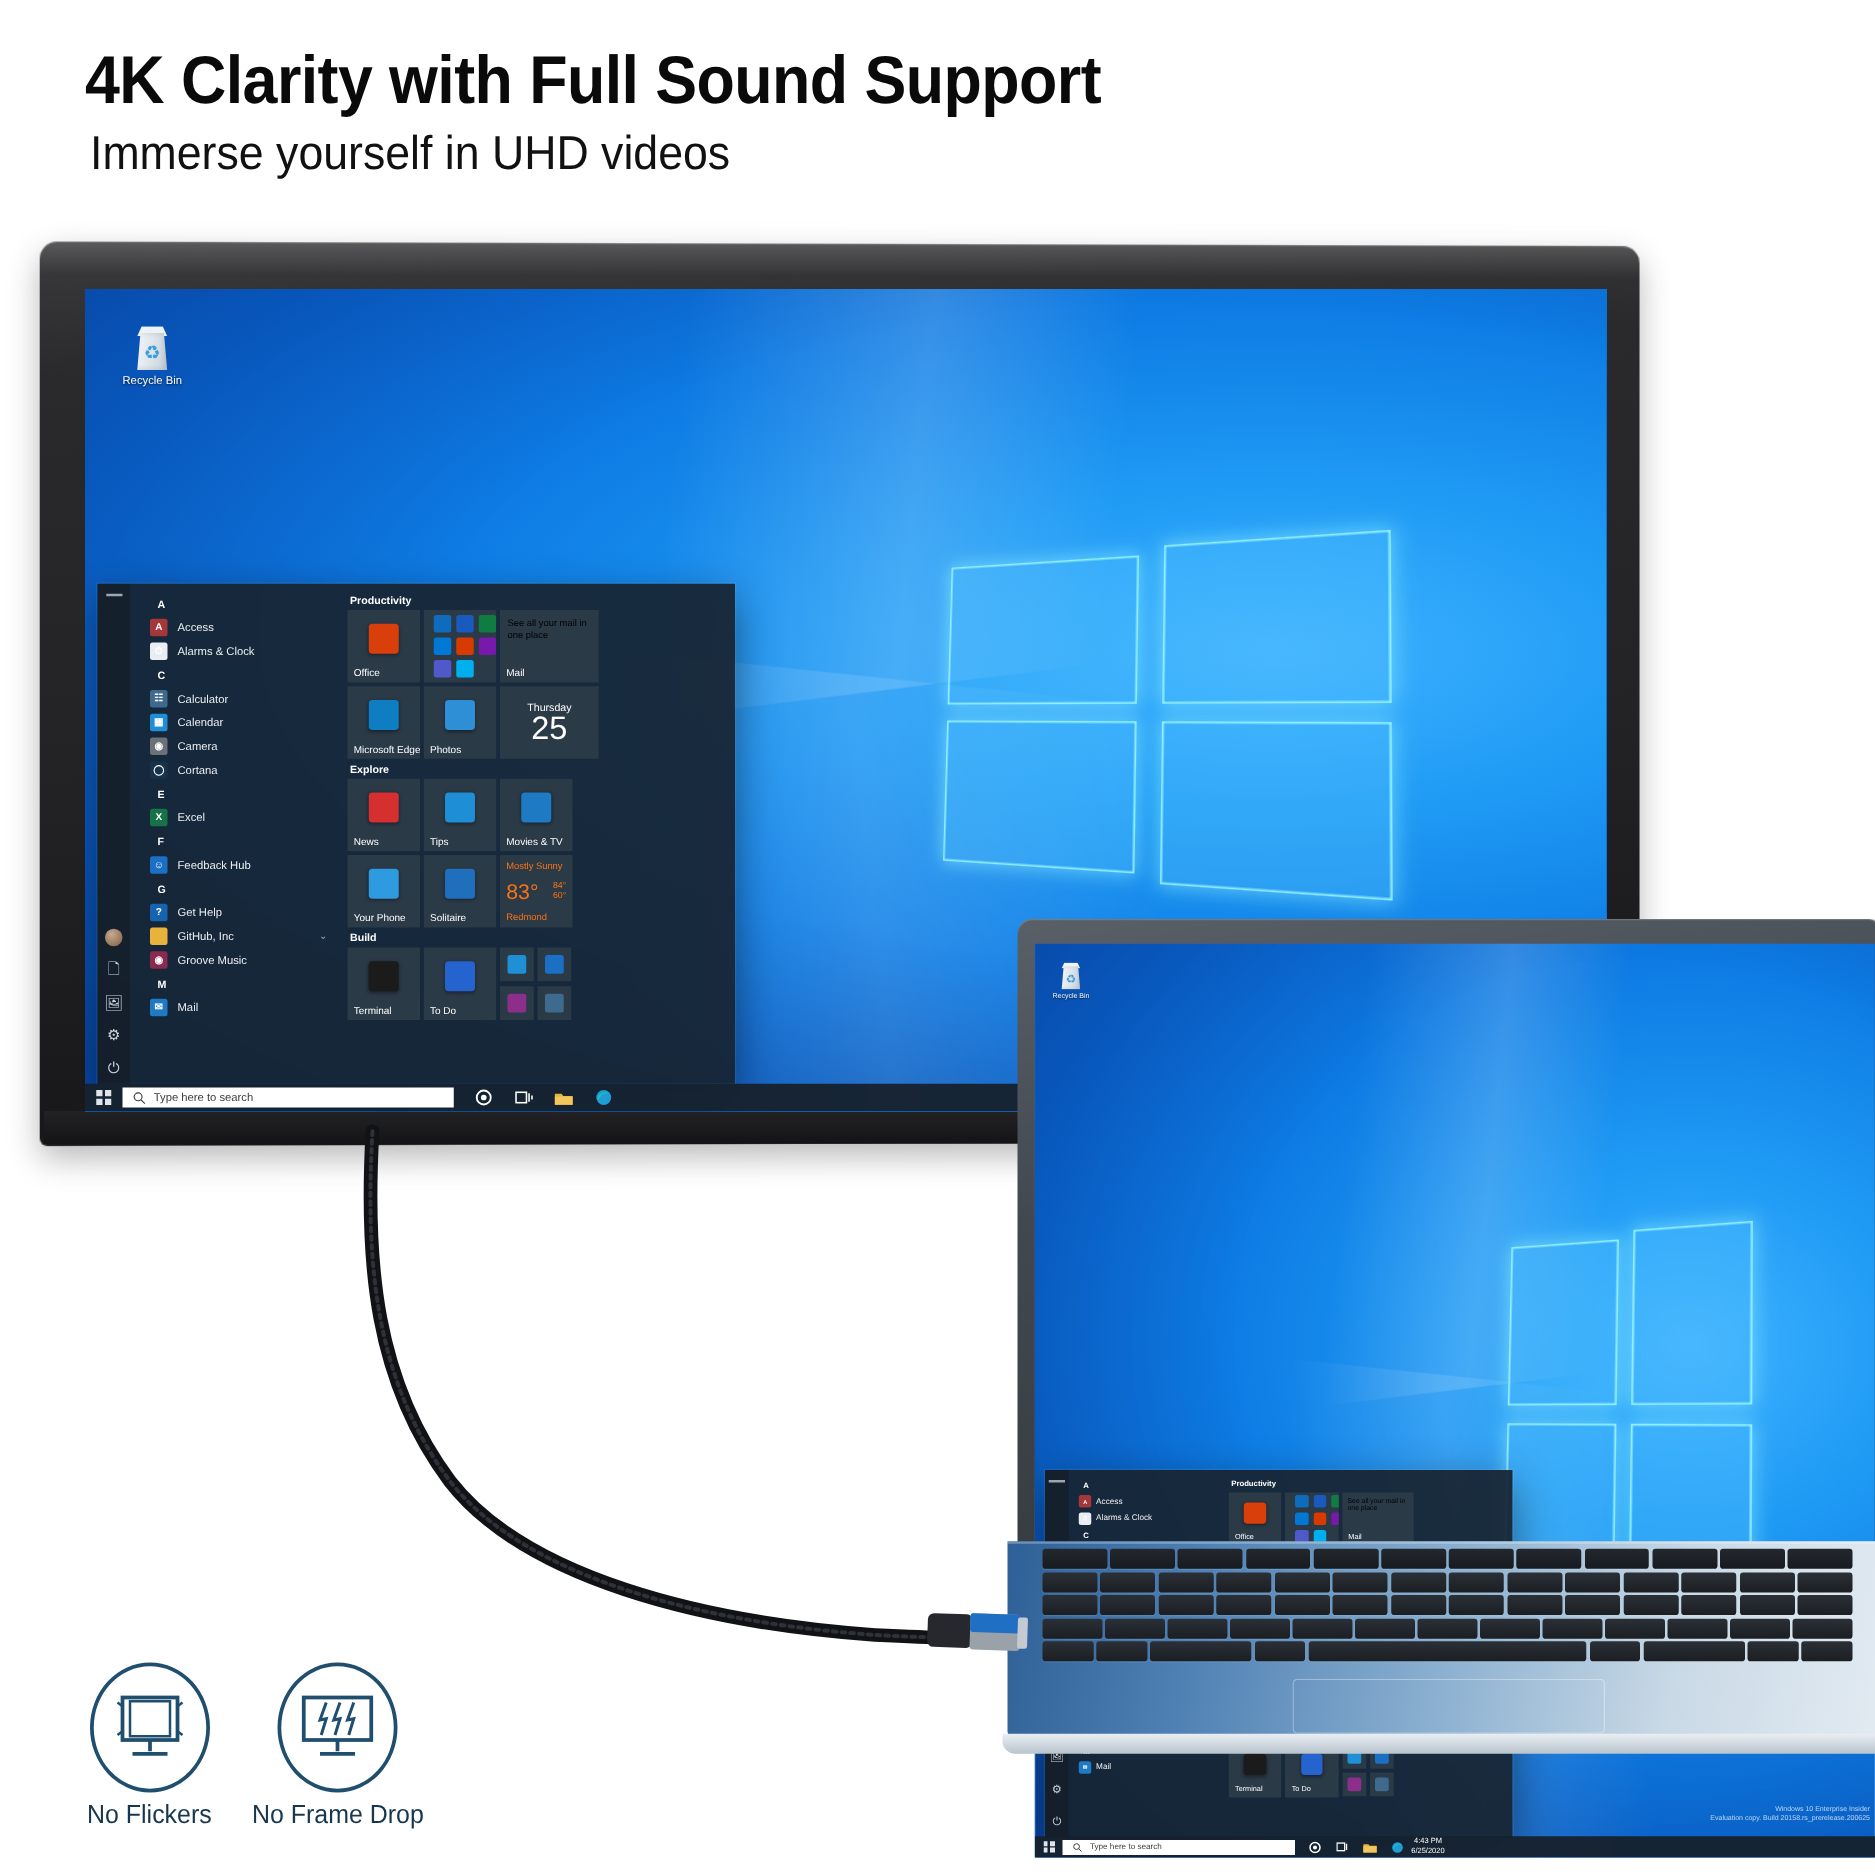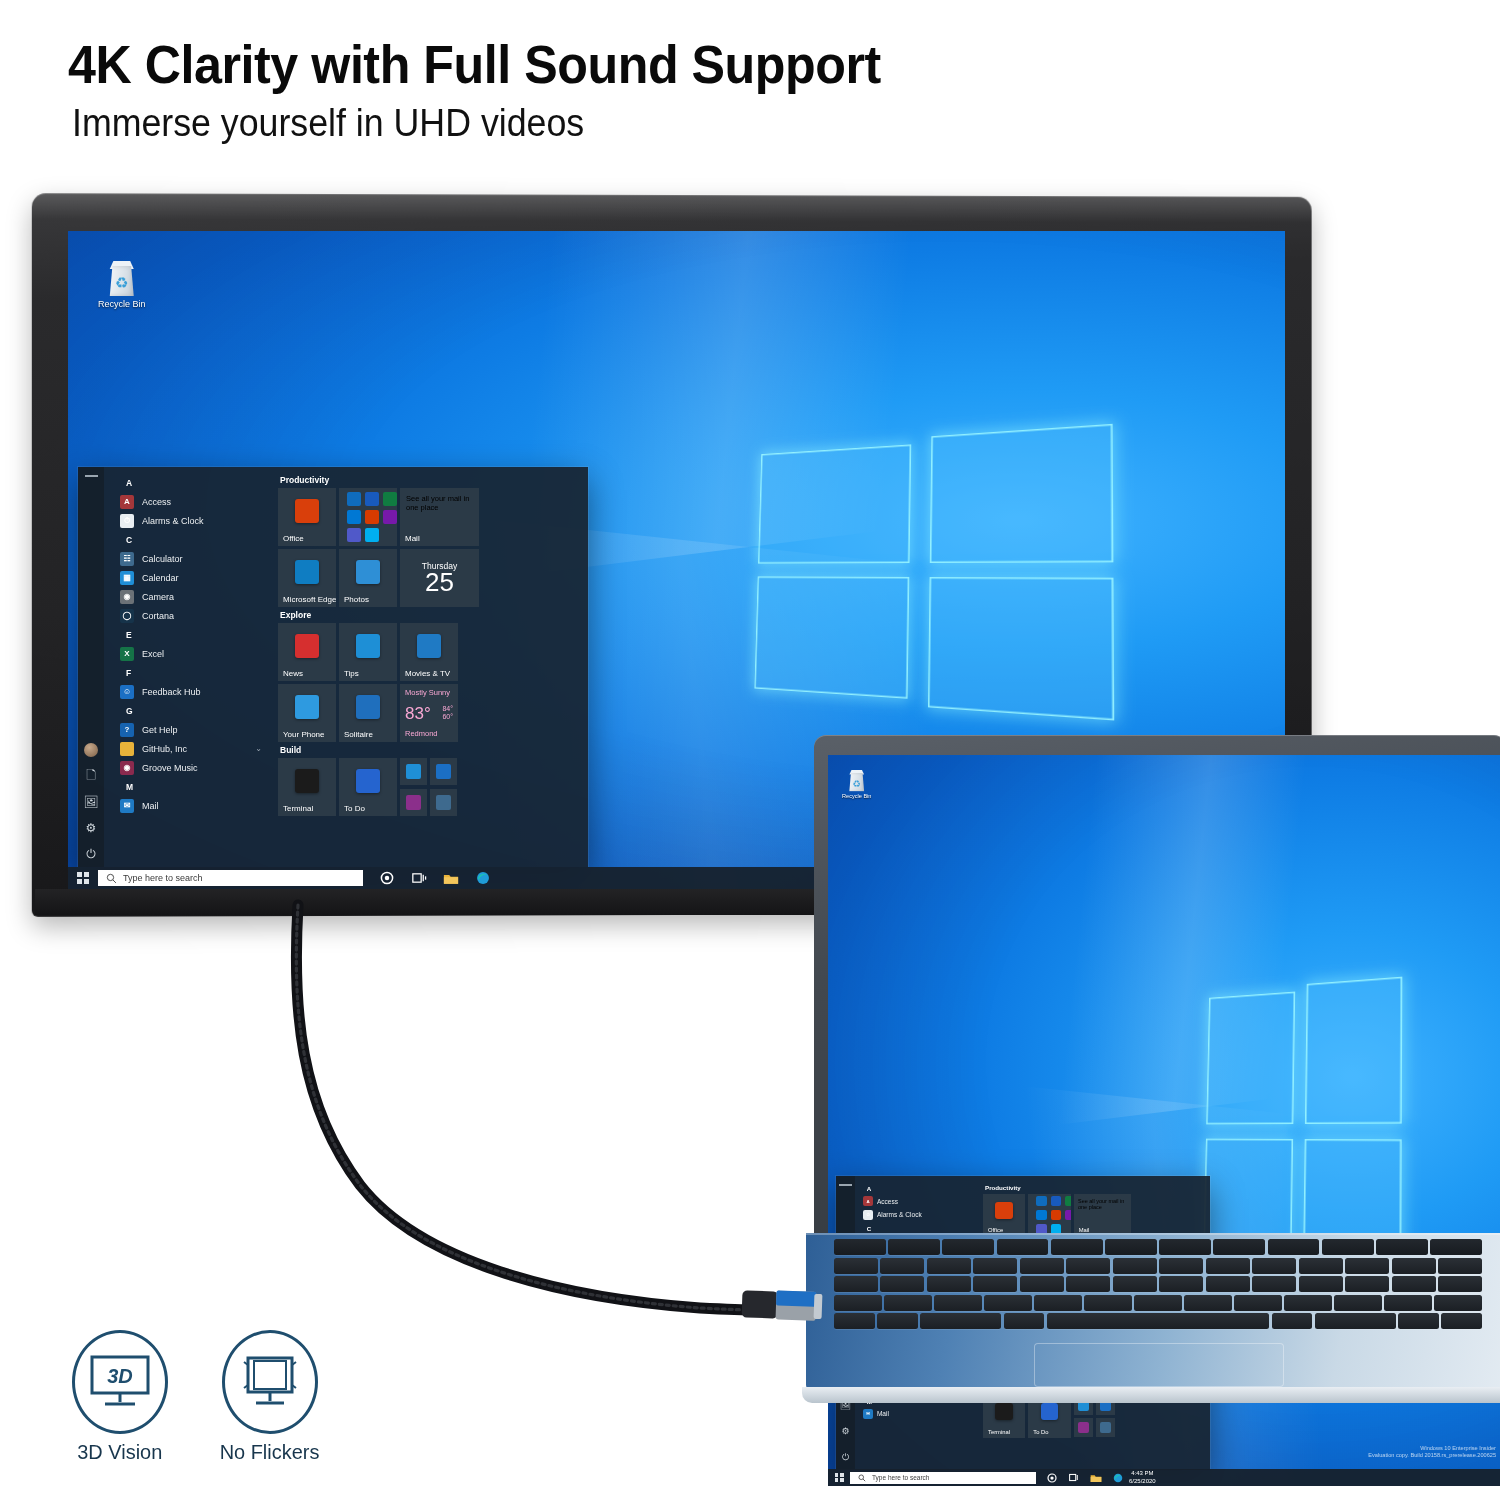--- a/index.html
+++ b/index.html
@@ -114,21 +114,21 @@
   .tile .tl { color:#fff; font-size:8px; padding:0 0 3px 5px; white-space:nowrap; }
   .tile .cn { position:absolute; left:0; right:0; top:0; bottom:13px;
               display:flex; align-items:center; justify-content:center; }
   .t-md { width:58px; height:58px; }
   .t-wd { width:79px; height:58px; }
   .t-sm { width:27px; height:27px; }
   .cal-tile { background:#2b3a47; display:flex; flex-direction:column;
               align-items:center; justify-content:center; color:#fff; }
   .cal-tile .dow { font-size:8.5px; margin-bottom:-2px; }
   .cal-tile .num { font-size:26px; font-weight:300; line-height:1; }
-  .wx { background:linear-gradient(160deg,#2f7fc4,#1d5fa6); color:#f9a8d4; padding:4px 5px;
+  .wx { background:linear-gradient(160deg,#2f7fc4,#1d5fa6); color:#f97316; padding:4px 5px;
         display:flex; flex-direction:column; justify-content:space-between; }
   .wx .cond { font-size:7.5px; }
   .wx .mid { display:flex; align-items:flex-start; justify-content:space-between; }
   .wx .tmp { font-size:17px; font-weight:300; line-height:1; }
   .wx .hl { font-size:7px; text-align:right; line-height:1.2; }
   .wx .city { font-size:7.5px; }
 
   
   .ogrid { display:grid; grid-template-columns:repeat(3,1fr); gap:4px;
            padding:7px 8px; width:100%; height:100%; align-content:center; }
@@ -828,40 +828,42 @@
   <path d="M298 905 C 292 1010, 300 1105, 360 1185 C 420 1262, 560 1298, 700 1308 C 720 1309, 740 1310, 758 1310" fill="none" stroke="#3a3c42" stroke-width="3.2" stroke-linecap="round" opacity=".75" stroke-dasharray="3 4"></path>
   <g transform="rotate(2 790 1306)">
     <rect x="742" y="1292" width="36" height="27" rx="5" fill="#26282d"></rect>
     <rect x="776" y="1291" width="40" height="29" rx="3" fill="#9aa1a8"></rect>
     <rect x="776" y="1291" width="40" height="15" rx="2" fill="#1f6fc4"></rect>
     <rect x="814" y="1293" width="8" height="25" rx="2" fill="#c3cad1"></rect>
   </g>
 </svg>
 
 <div class="features">
-  <div class="feat">
-    <div class="ring">
-      <svg width="62" height="56" viewBox="0 0 62 56">
-        <rect x="3" y="3" width="56" height="36" fill="none" stroke="#1f4e6e" stroke-width="3"></rect>
-        <line x1="31" y1="39" x2="31" y2="48" stroke="#1f4e6e" stroke-width="3"></line>
-        <line x1="16" y1="50" x2="46" y2="50" stroke="#1f4e6e" stroke-width="3"></line>
-        <text x="31" y="29" text-anchor="middle" font-family="Liberation Sans, sans-serif" font-size="20" font-style="italic" font-weight="bold" fill="#1f4e6e">3D</text>
-      </svg>
-    </div>
-    <div class="cap">3D Vision</div>
-  </div>
 
   <div class="feat">
     <div class="ring">
       <svg width="62" height="56" viewBox="0 0 62 56">
         <rect x="9" y="4" width="44" height="34" fill="none" stroke="#1f4e6e" stroke-width="3"></rect>
         <rect x="15" y="7" width="32" height="28" fill="none" stroke="#1f4e6e" stroke-width="2"></rect>
         <path d="M5 8 L9 11 L9 31 L5 34" fill="none" stroke="#1f4e6e" stroke-width="2"></path>
         <path d="M57 8 L53 11 L53 31 L57 34" fill="none" stroke="#1f4e6e" stroke-width="2"></path>
         <line x1="31" y1="38" x2="31" y2="47" stroke="#1f4e6e" stroke-width="3"></line>
         <line x1="17" y1="49" x2="45" y2="49" stroke="#1f4e6e" stroke-width="3"></line>
       </svg>
     </div>
     <div class="cap">No Flickers</div>
   </div>
 
 
+  <div class="feat">
+    <div class="ring">
+      <svg width="62" height="56" viewBox="0 0 62 56">
+        <rect x="4" y="4" width="54" height="34" fill="none" stroke="#1f4e6e" stroke-width="3"></rect>
+        <path d="M22 8 L17 22 L22 21 L18 34" fill="none" stroke="#1f4e6e" stroke-width="2.4"></path>
+        <path d="M33 8 L28 22 L33 21 L29 34" fill="none" stroke="#1f4e6e" stroke-width="2.4"></path>
+        <path d="M44 8 L39 22 L44 21 L40 34" fill="none" stroke="#1f4e6e" stroke-width="2.4"></path>
+        <line x1="31" y1="38" x2="31" y2="47" stroke="#1f4e6e" stroke-width="3"></line>
+        <line x1="17" y1="49" x2="45" y2="49" stroke="#1f4e6e" stroke-width="3"></line>
+      </svg>
+    </div>
+    <div class="cap">No Frame Drop</div>
+  </div>
 </div>
 
 </body></html>

